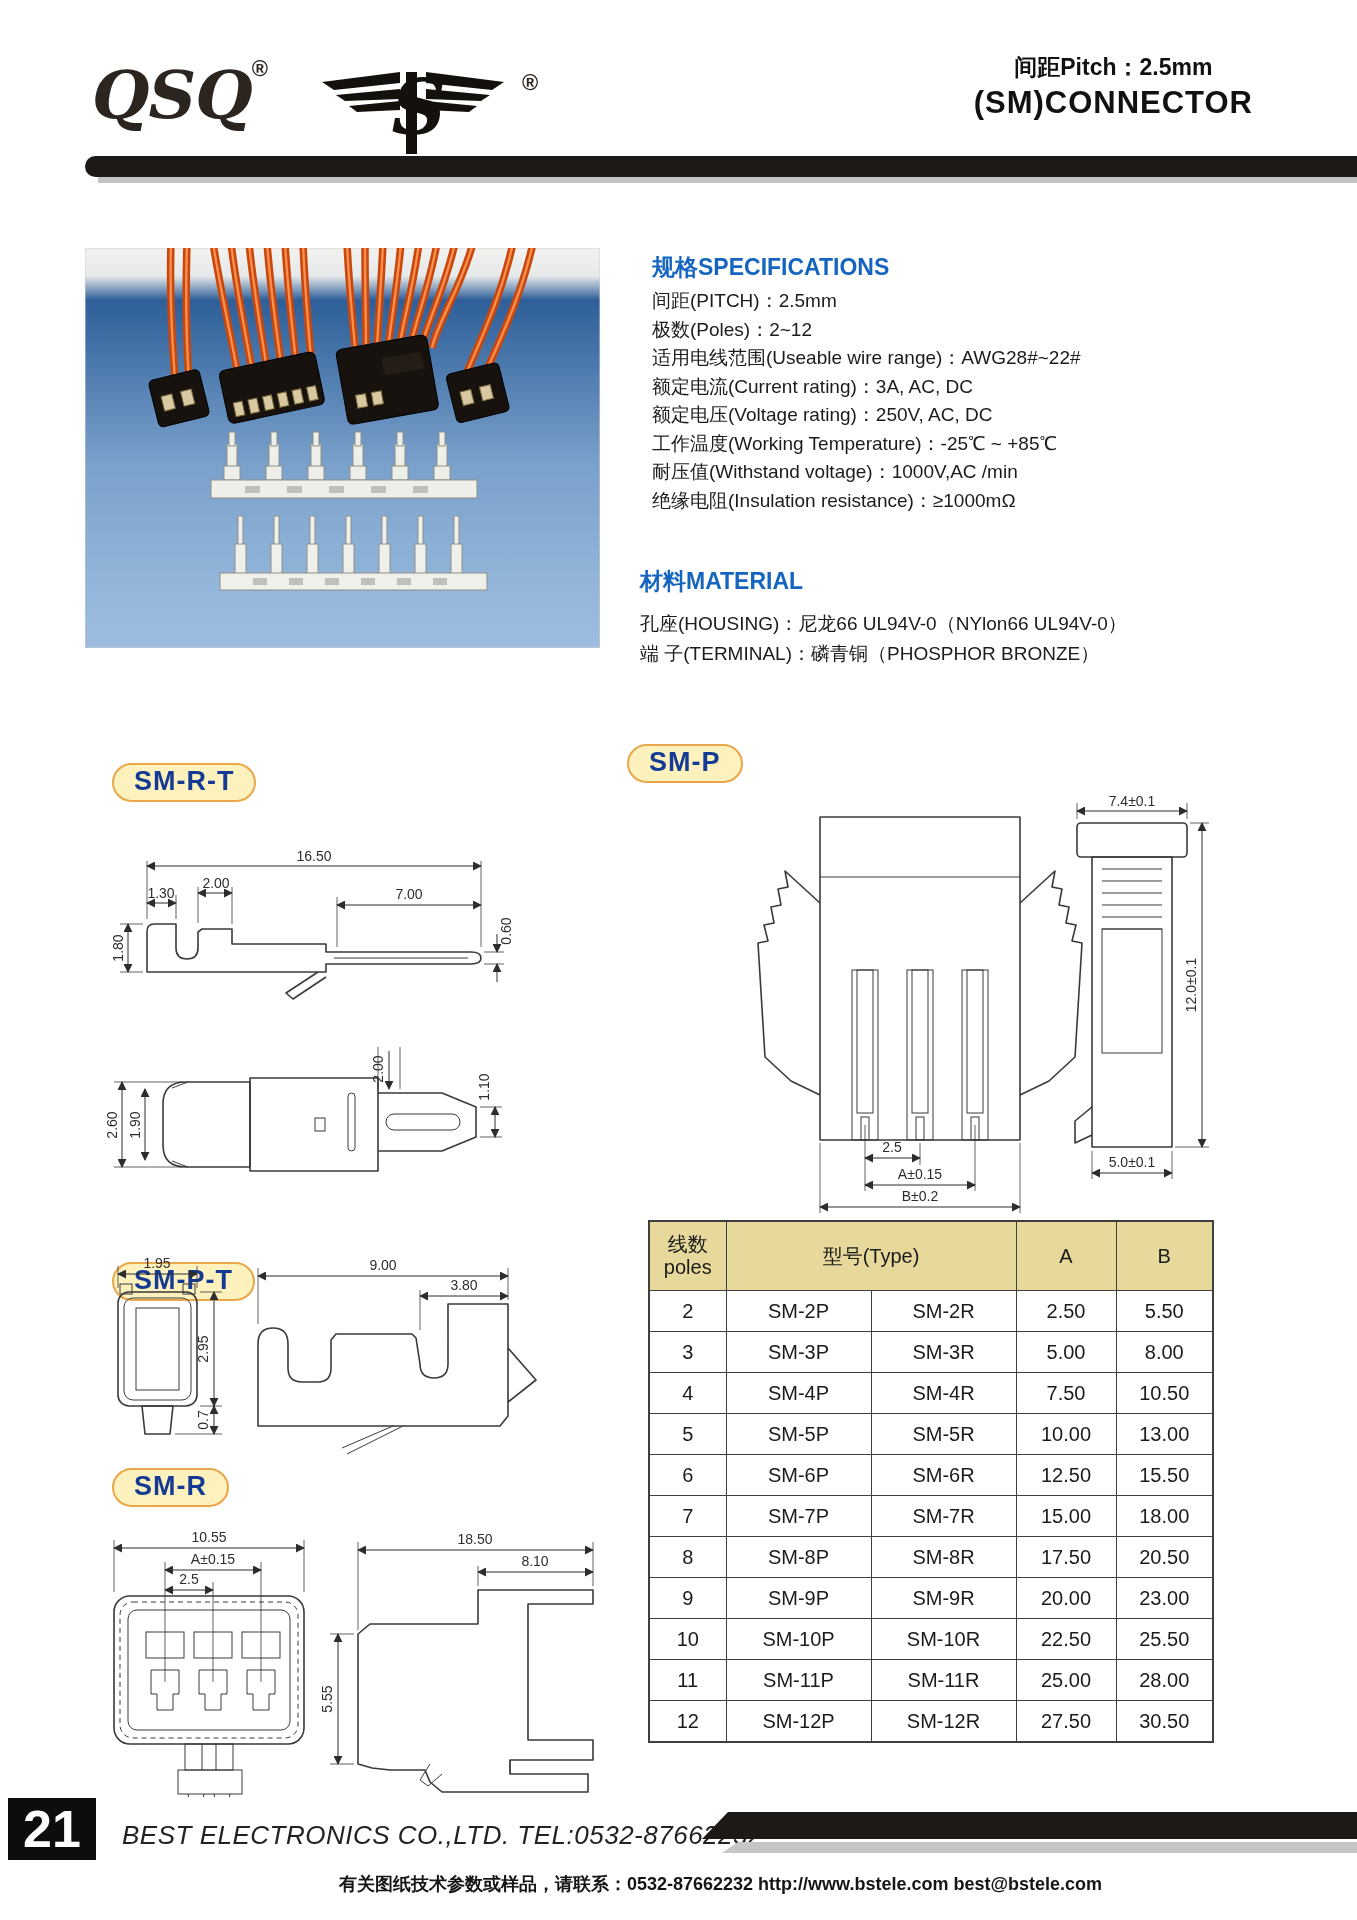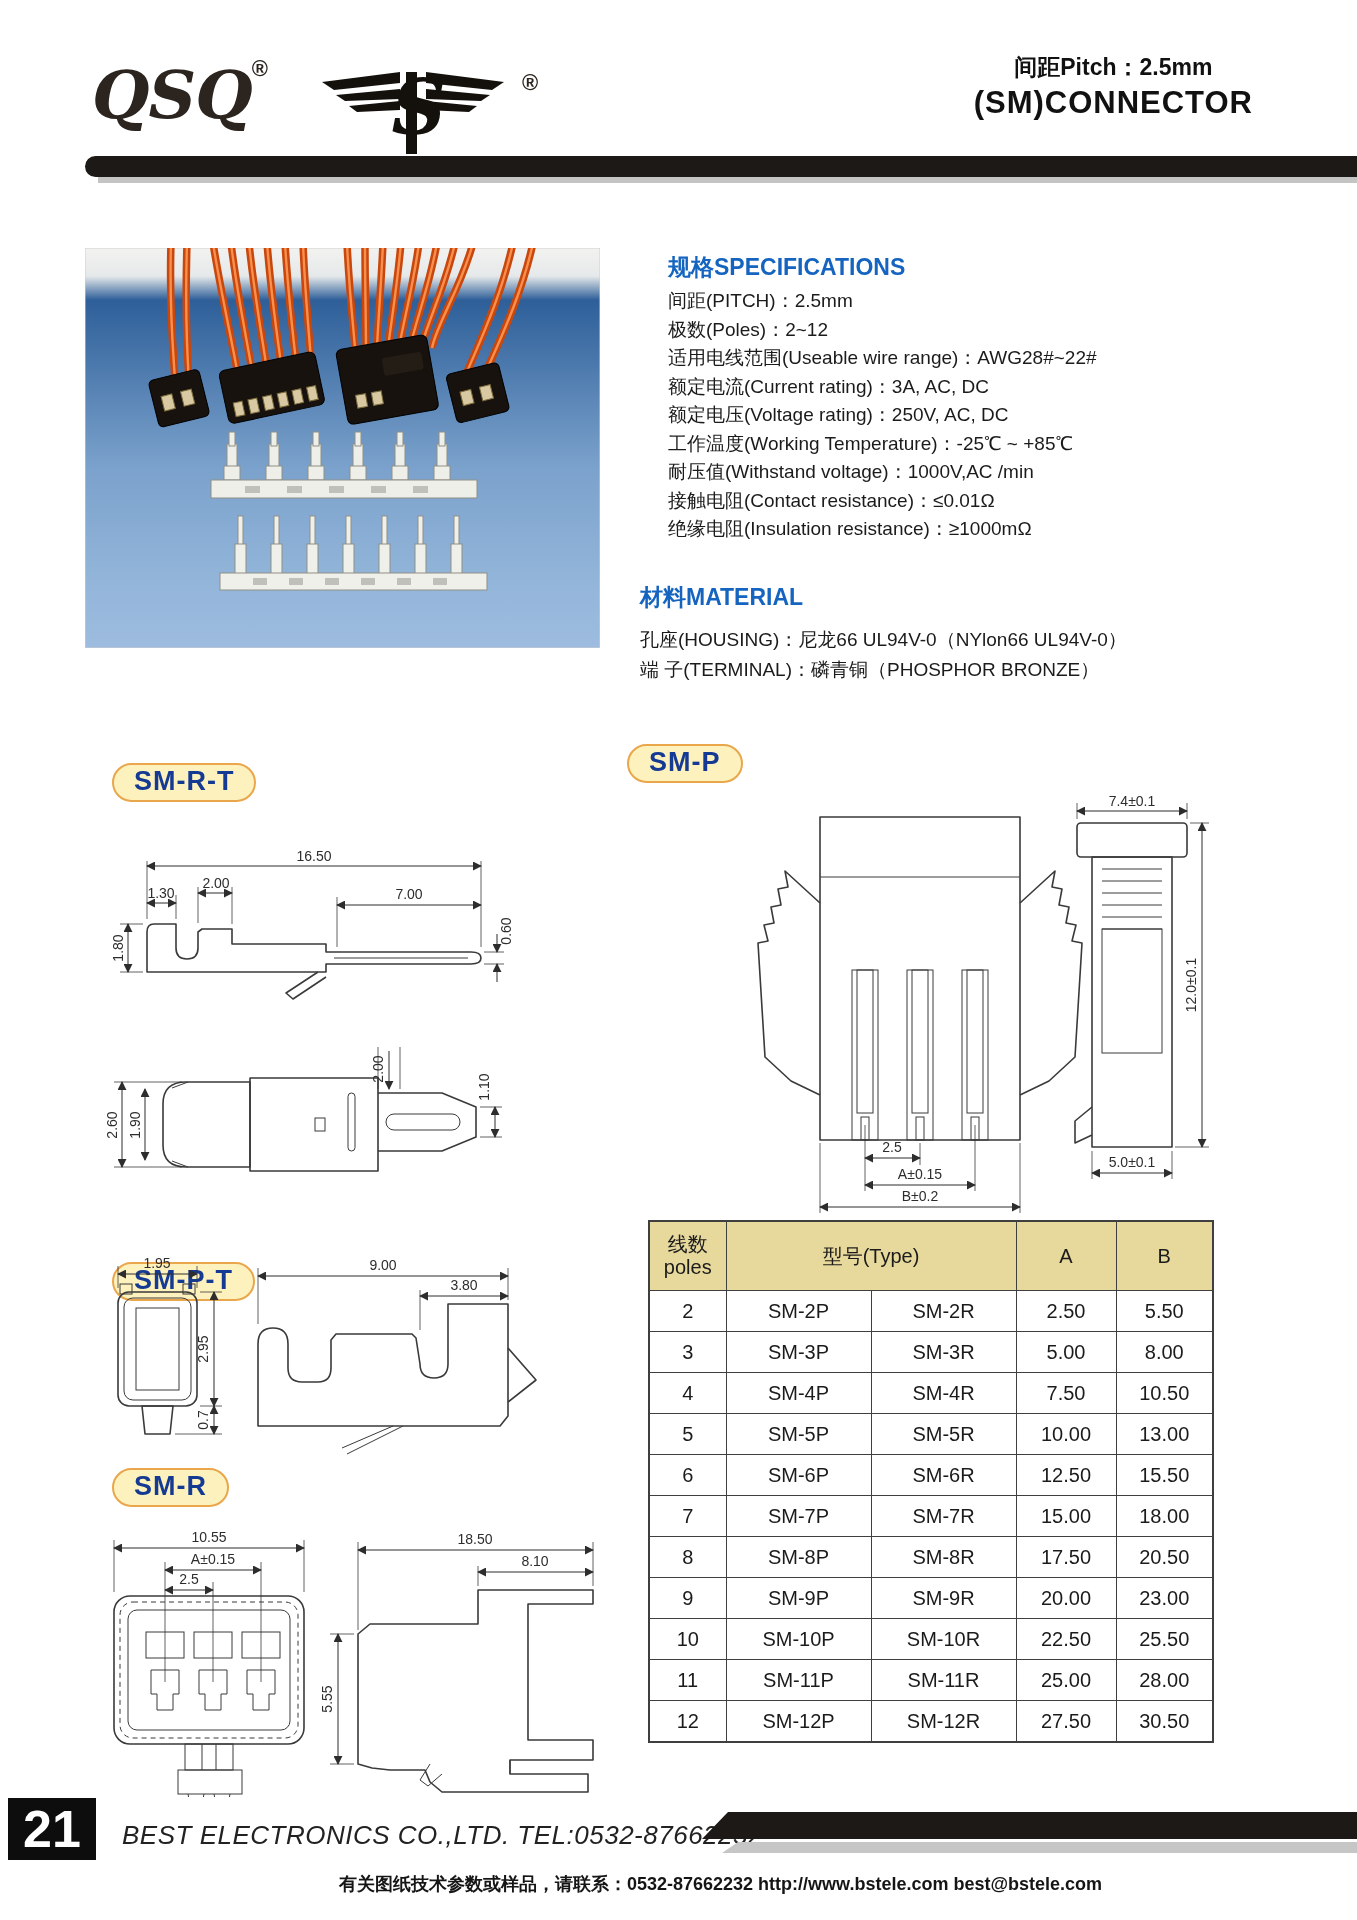--- a/index.html
+++ b/index.html
@@ -208,36 +208,35 @@
       <rect x="168" y="330" width="14" height="7"></rect>
         <rect x="204" y="330" width="14" height="7"></rect>
       <rect x="240" y="330" width="14" height="7"></rect>
         <rect x="276" y="330" width="14" height="7"></rect>
       <rect x="312" y="330" width="14" height="7"></rect>
         <rect x="348" y="330" width="14" height="7"></rect>
     </g>
   </g>
 </svg>
 
-<div class="abs" style="left:668px;top:252px;width:600px;">
+<div class="abs" style="left:652px;top:252px;width:600px;">
   <div class="section-title">规格SPECIFICATIONS</div>
   <div class="spec-list" style="margin-top:4px;">
       <div class="spec-line">间距(PITCH)：2.5mm</div>
       <div class="spec-line">极数(Poles)：2~12</div>
       <div class="spec-line">适用电线范围(Useable wire range)：AWG28#~22#</div>
       <div class="spec-line">额定电流(Current rating)：3A, AC, DC</div>
       <div class="spec-line">额定电压(Voltage rating)：250V, AC, DC</div>
       <div class="spec-line">工作温度(Working Temperature)：-25℃ ~ +85℃</div>
       <div class="spec-line">耐压值(Withstand voltage)：1000V,AC /min</div>
-      <div class="spec-line">接触电阻(Contact resistance)：≤0.01Ω</div>
       <div class="spec-line">绝缘电阻(Insulation resistance)：≥1000mΩ</div>
     </div>
 </div>
 
-<div class="abs material" style="left:640px;top:582px;width:600px;">
+<div class="abs material" style="left:640px;top:566px;width:600px;">
   <div class="section-title">材料MATERIAL</div>
   <div class="spec-list" style="margin-top:12px;">
       <div class="spec-line">孔座(HOUSING)：尼龙66 UL94V-0（NYlon66 UL94V-0）</div>
       <div class="spec-line">端 子(TERMINAL)：磷青铜（PHOSPHOR BRONZE）</div>
     </div>
 </div>
 
 <div class="abs badge" style="left:112px;top:763px;"><span>SM-R-T</span></div>
 <div class="abs badge" style="left:627px;top:744px;"><span>SM-P</span></div>
 <div class="abs badge" style="left:112px;top:1262px;"><span>SM-P-T</span></div>

